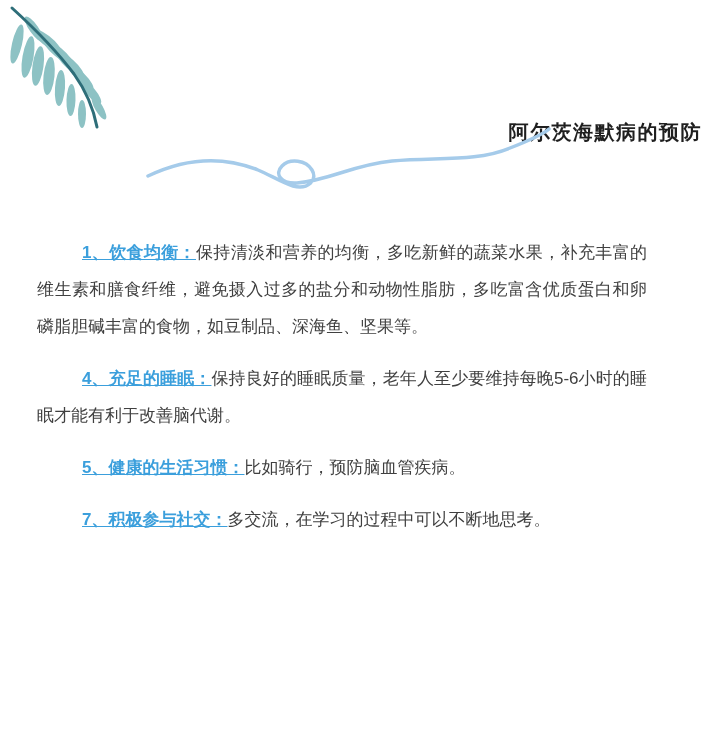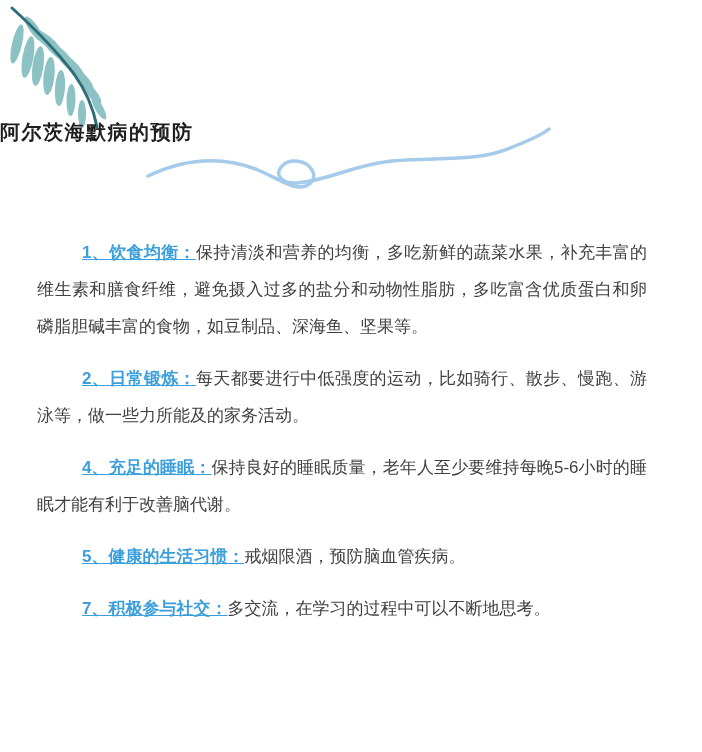--- a/index.html
+++ b/index.html
@@ -5,21 +5,21 @@
   html,body{margin:0;padding:0;}
   body{
     width:702px;height:752px;position:relative;overflow:hidden;
     background:#ffffff;
     font-family:"Liberation Sans","DejaVu Sans",sans-serif;
   }
   .leaf-wrap{position:absolute;left:4px;top:2px;width:112px;height:132px;}
   .swirl-wrap{position:absolute;left:138px;top:118px;width:422px;height:78px;}
   .doc-title{
     position:absolute;top:118px;left:0;width:702px;
-    text-align:left;
+    text-align:right;
     font-size:20px;font-weight:bold;letter-spacing:1.5px;
     color:var(--title-color,#1f1f1f);
     line-height:28px;
   }
   .content{
     position:absolute;top:234px;left:37px;width:610px;
     font-size:17px;line-height:37px;
     color:var(--body-color,#404040);
     text-align:justify;
   }
@@ -67,21 +67,20 @@
              C274,174 281,184 297,183
              C331,180 352,165 392,161
              C440,157 476,162 510,148
              C528,141 542,135 549,129" fill="none" stroke="#a5cbea" stroke-width="3.5" stroke-linecap="round"></path>
   </svg>
 </div>
 
 <div class="content">
   <p class="para"><span class="num-label">1、饮食均衡：</span><span>保持清淡和营养的均衡，多吃新鲜的蔬菜水果，补充丰富的维生素和膳食纤维，避免摄入过多的盐分和动物性脂肪，多吃富含优质蛋白和卵磷脂胆碱丰富的食物，如豆制品、深海鱼、坚果等。</span></p>
 
-  <p class="para"><span class="num-label">2、日常锻炼：</span><span>每天都要进行中低强度的运动，比如骑行、散步、慢跑、游泳等，做一些力所能及的家务活动。</span></p>
 
 
   <p class="para"><span class="num-label">4、充足的睡眠：</span><span>保持良好的睡眠质量，老年人至少要维持每晚5-6小时的睡眠才能有利于改善脑代谢。</span></p>
 
-  <p class="para"><span class="num-label">5、健康的生活习惯：</span><span>戒烟限酒，预防脑血管疾病。</span></p>
+  <p class="para"><span class="num-label">5、健康的生活习惯：</span><span>比如骑行，预防脑血管疾病。</span></p>
 
   <p class="para"><span class="num-label">7、积极参与社交：</span><span>多交流，在学习的过程中可以不断地思考。</span></p>
 </div>
 
 </body></html>

